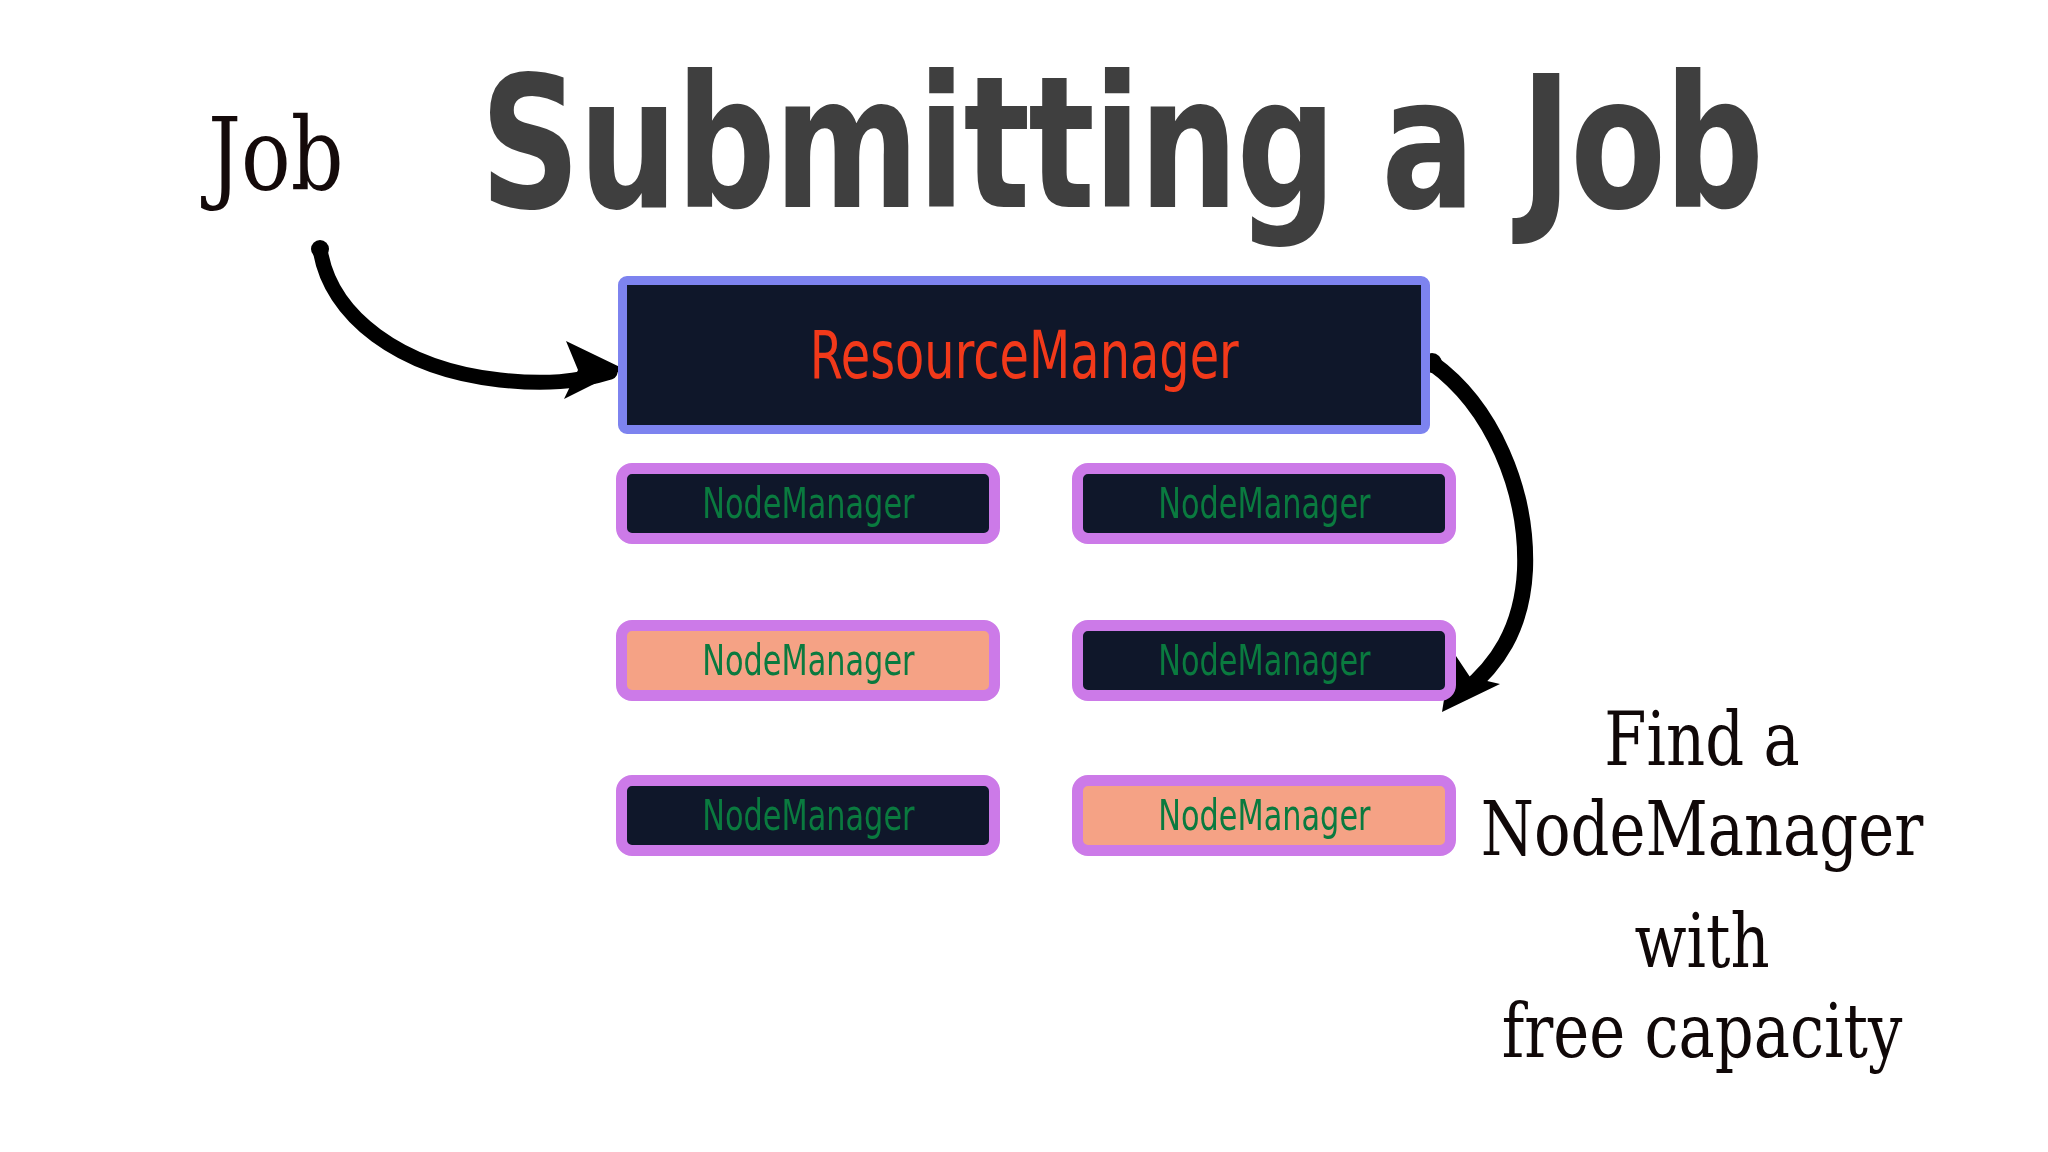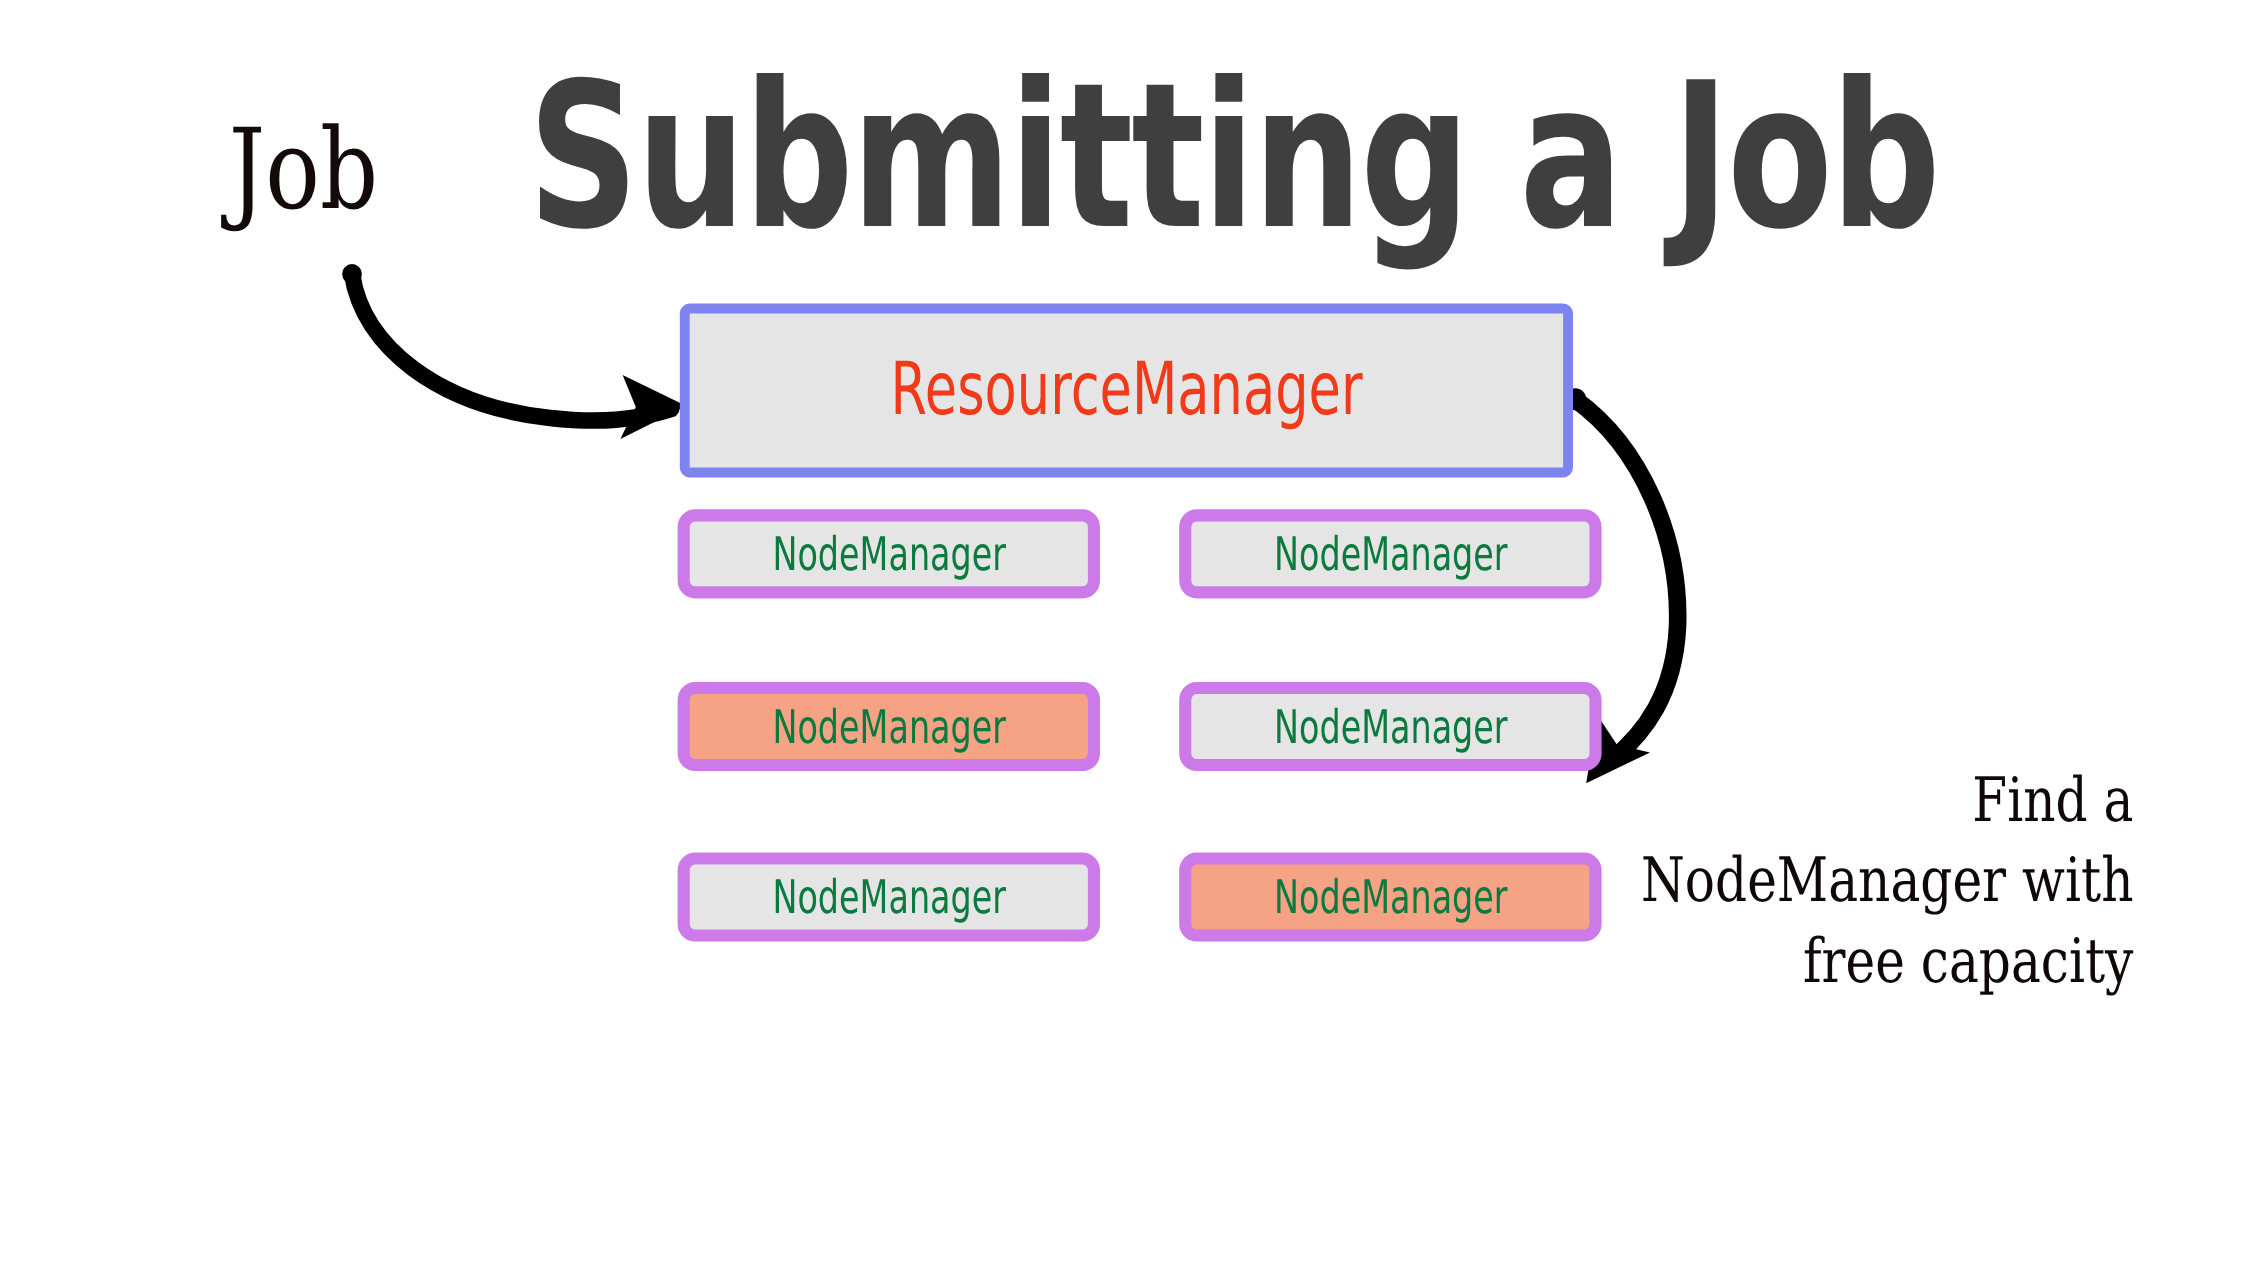--- a/index.html
+++ b/index.html
@@ -56,21 +56,21 @@
 
   
   .box {
     position: absolute;
     box-sizing: border-box;
     border-style: solid;
     border-radius: 10px;
     display: flex;
     align-items: center;
     justify-content: center;
-    background: #e5e5e5;
+    background: #0f172a;
   }
   .box .box-label {
     font-family: "DejaVu Sans", sans-serif;
     font-weight: 400;
     transform: scaleY(1.28) scaleX(0.92);
     transform-origin: center center;
     white-space: nowrap;
   }
 
   .rm-box {
@@ -105,23 +105,23 @@
   .row-1 { top: 463px; }
   .row-2 { top: 620px; }
   .row-3 { top: 775px; }
 
   
   .annotation {
     position: absolute;
     left: 1452px;
     top: 692px;
     width: 500px;
-    text-align: right;
+    text-align: center;
     font-family: "DejaVu Serif", serif;
-    font-size: 48px;
+    font-size: 64px;
     line-height: 1.52;
     color: #100808;
   }
   .annotation .aline {
     display: block;
     transform: scaleY(1.16) scaleX(0.95);
   }
 </style>
 </head>
 <body>

